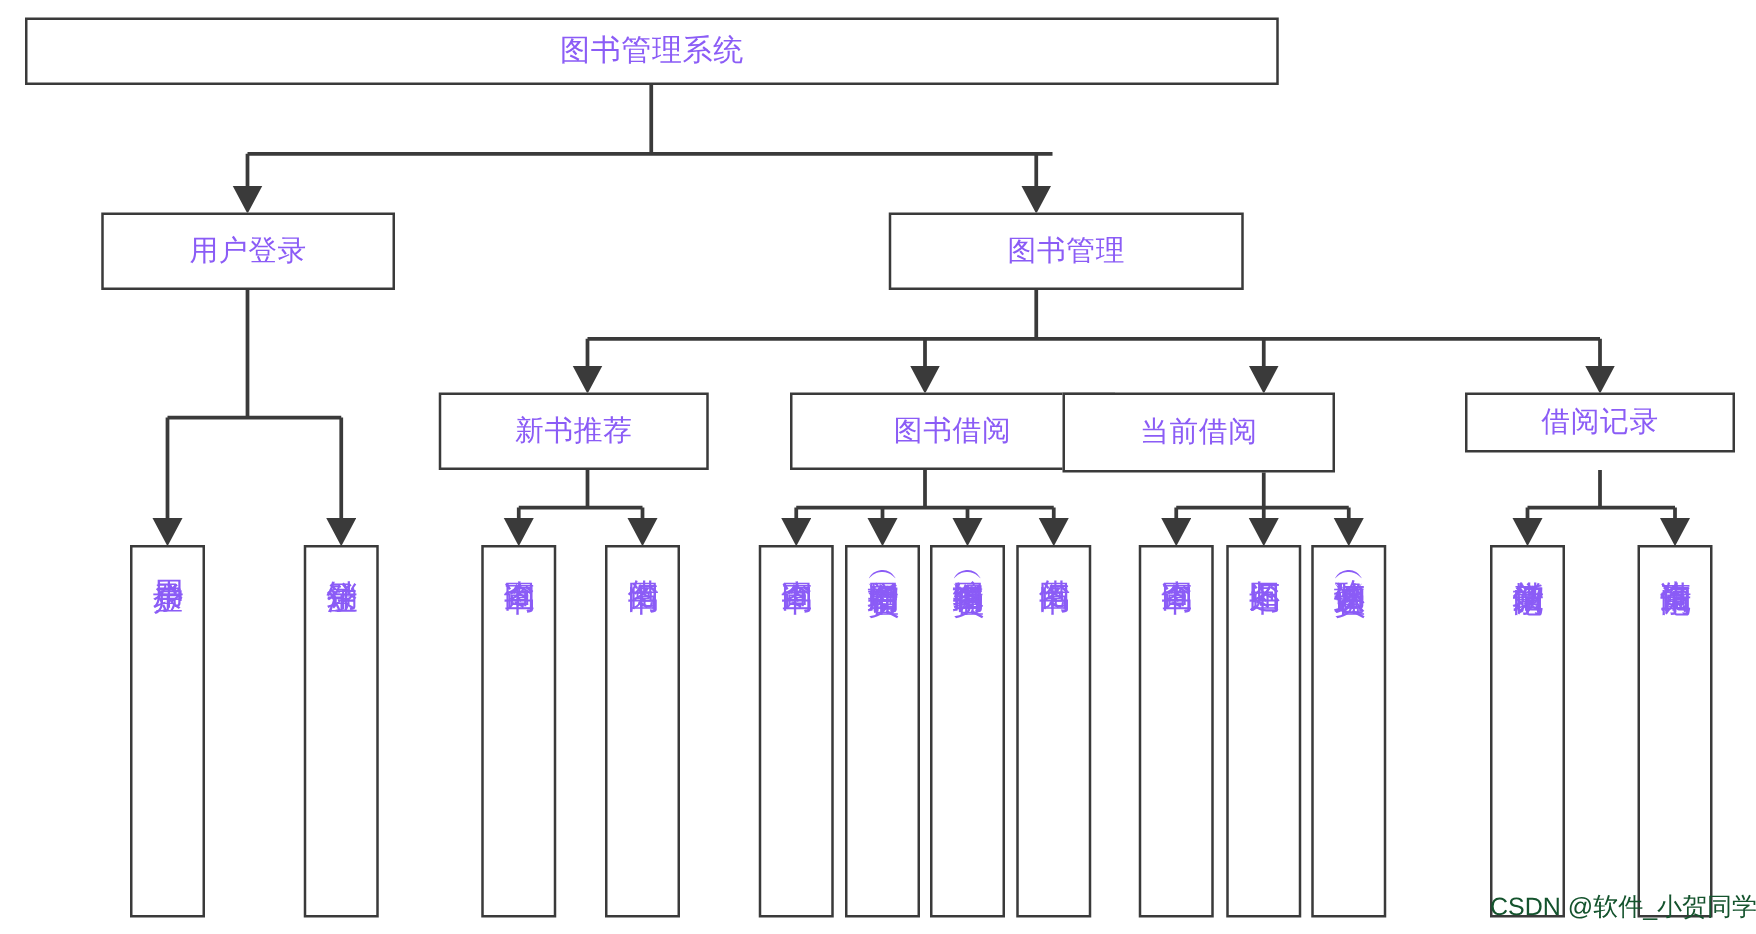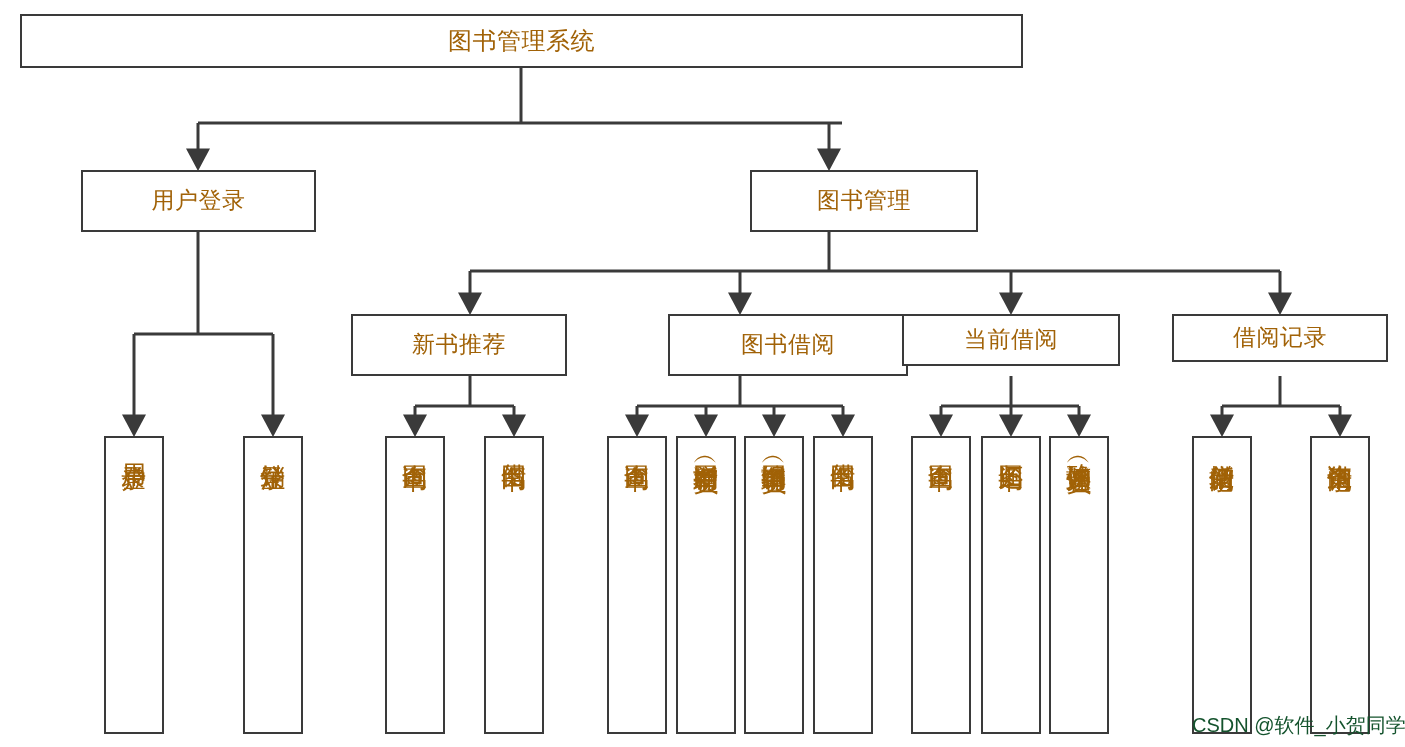--- a/index.html
+++ b/index.html
@@ -35,21 +35,21 @@
     align-items: center;
     justify-content: center;
     color: #1a1a1a;
     z-index: 2;
   }
   .node-label {
     display: block;
     text-align: right;
     line-height: 1.12;
     letter-spacing: 0.5px;
-    color: #a16207;
+    color: #8b5cf6;
   }
   .node.horizontal .node-label {
     writing-mode: horizontal-tb;
     font-size: 23px;
   }
   .node.root .node-label {
     font-size: 24px;
   }
   .node.vertical {
     align-items: flex-start;
@@ -130,33 +130,33 @@
   </svg>
 
   <div class="node horizontal root" style="left:20px; top:14px; width:1003px; height:54px;">
     <span class="node-label">图书管理系统</span>
   </div>
 
   <div class="node horizontal" style="left:81px; top:170px; width:235px; height:62px;">
     <span class="node-label">用户登录</span>
   </div>
 
-  <div class="node horizontal" style="left:750px; top:170px; width:228px; height:62px;">
+  <div class="node horizontal" style="left:711px; top:170px; width:284px; height:62px;">
     <span class="node-label">图书管理</span>
   </div>
 
   <div class="node horizontal" style="left:351px; top:314px; width:216px; height:62px;">
     <span class="node-label">新书推荐</span>
   </div>
 
-  <div class="node horizontal" style="left:668px; top:314px; width:240px; height:62px;">
+  <div class="node horizontal" style="left:632px; top:314px; width:260px; height:62px;">
     <span class="node-label">图书借阅</span>
   </div>
 
-  <div class="node horizontal" style="left:902px; top:314px; width:218px; height:52px;">
+  <div class="node horizontal" style="left:850px; top:314px; width:218px; height:64px;">
     <span class="node-label">当前借阅</span>
   </div>
 
   <div class="node horizontal" style="left:1172px; top:314px; width:216px; height:48px;">
     <span class="node-label">借阅记录</span>
   </div>
 
   <div class="node vertical" style="left:104px; top:436px; width:60px; height:298px;">
     <span class="node-label">用户登录</span>
   </div>

